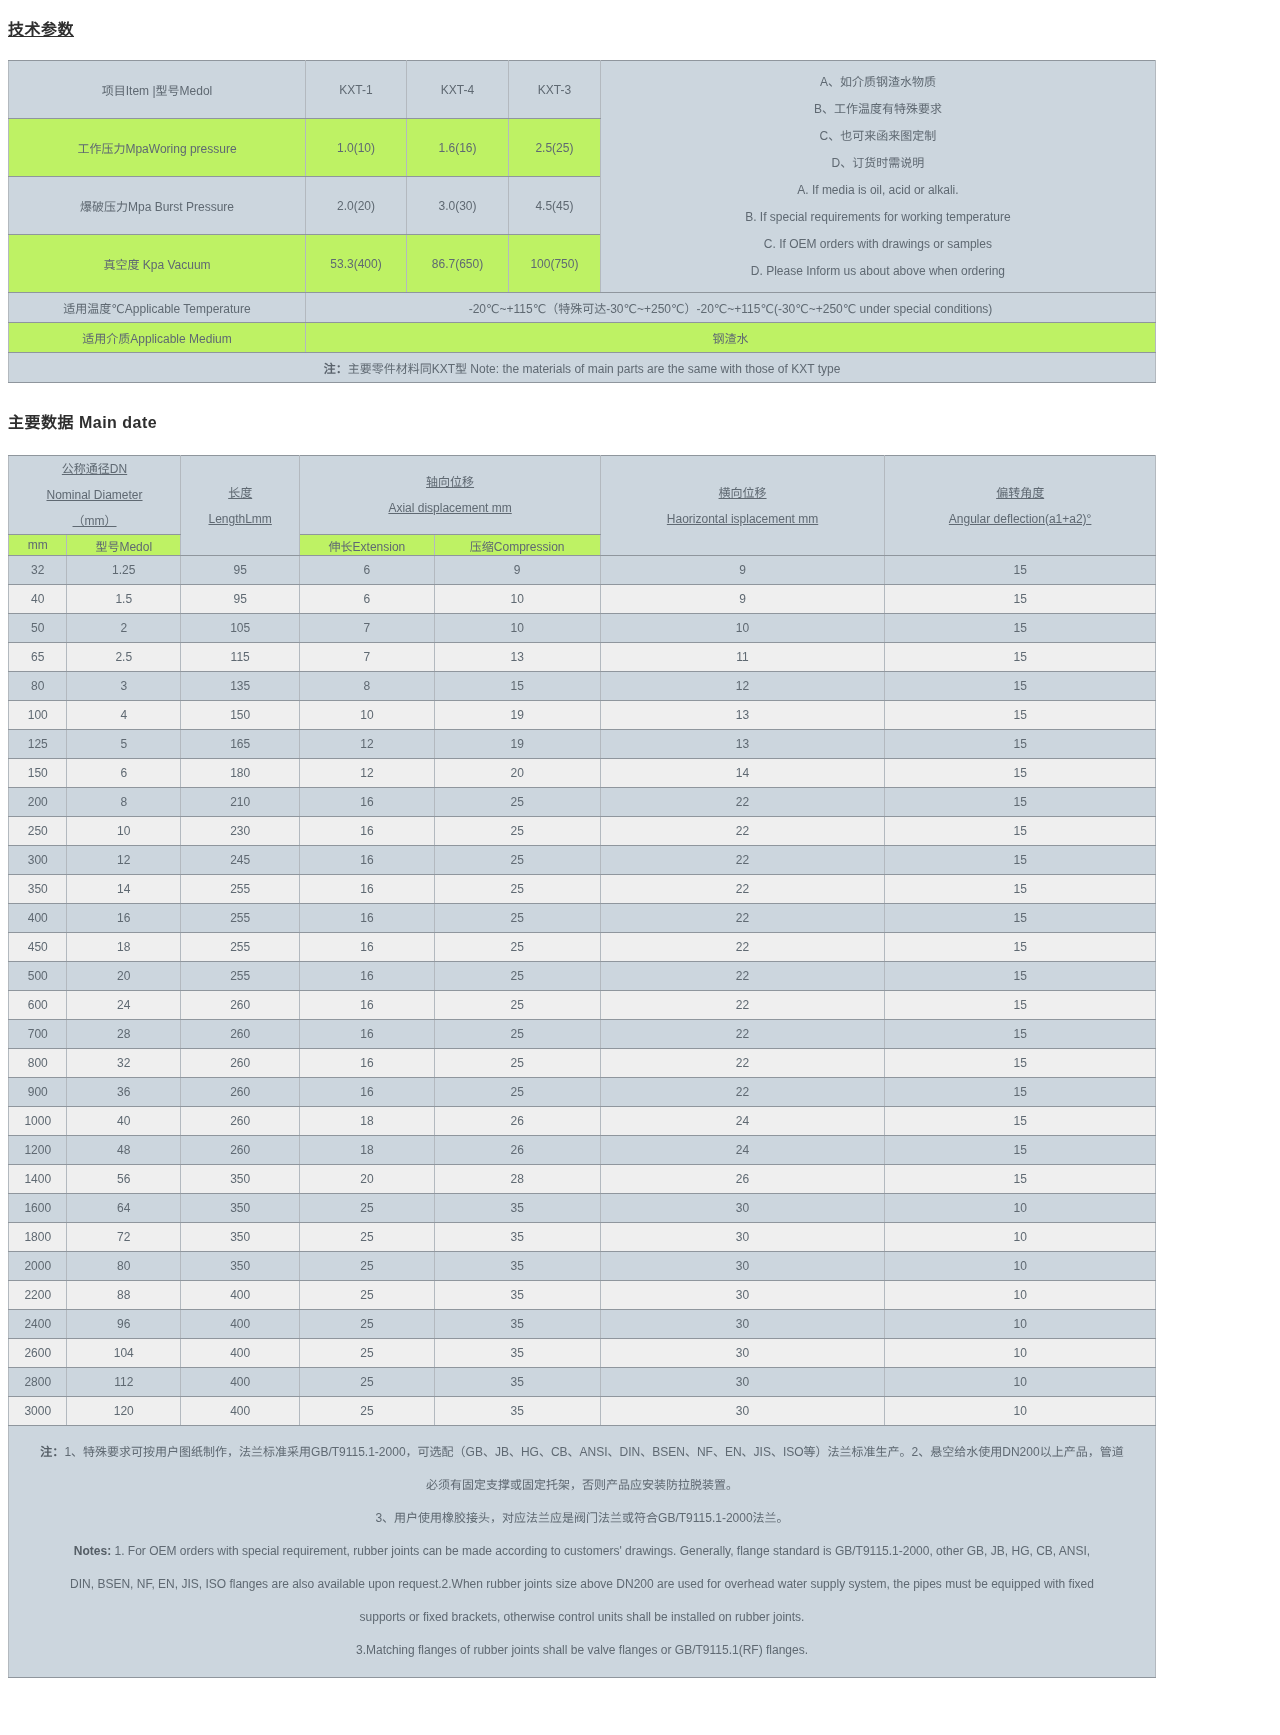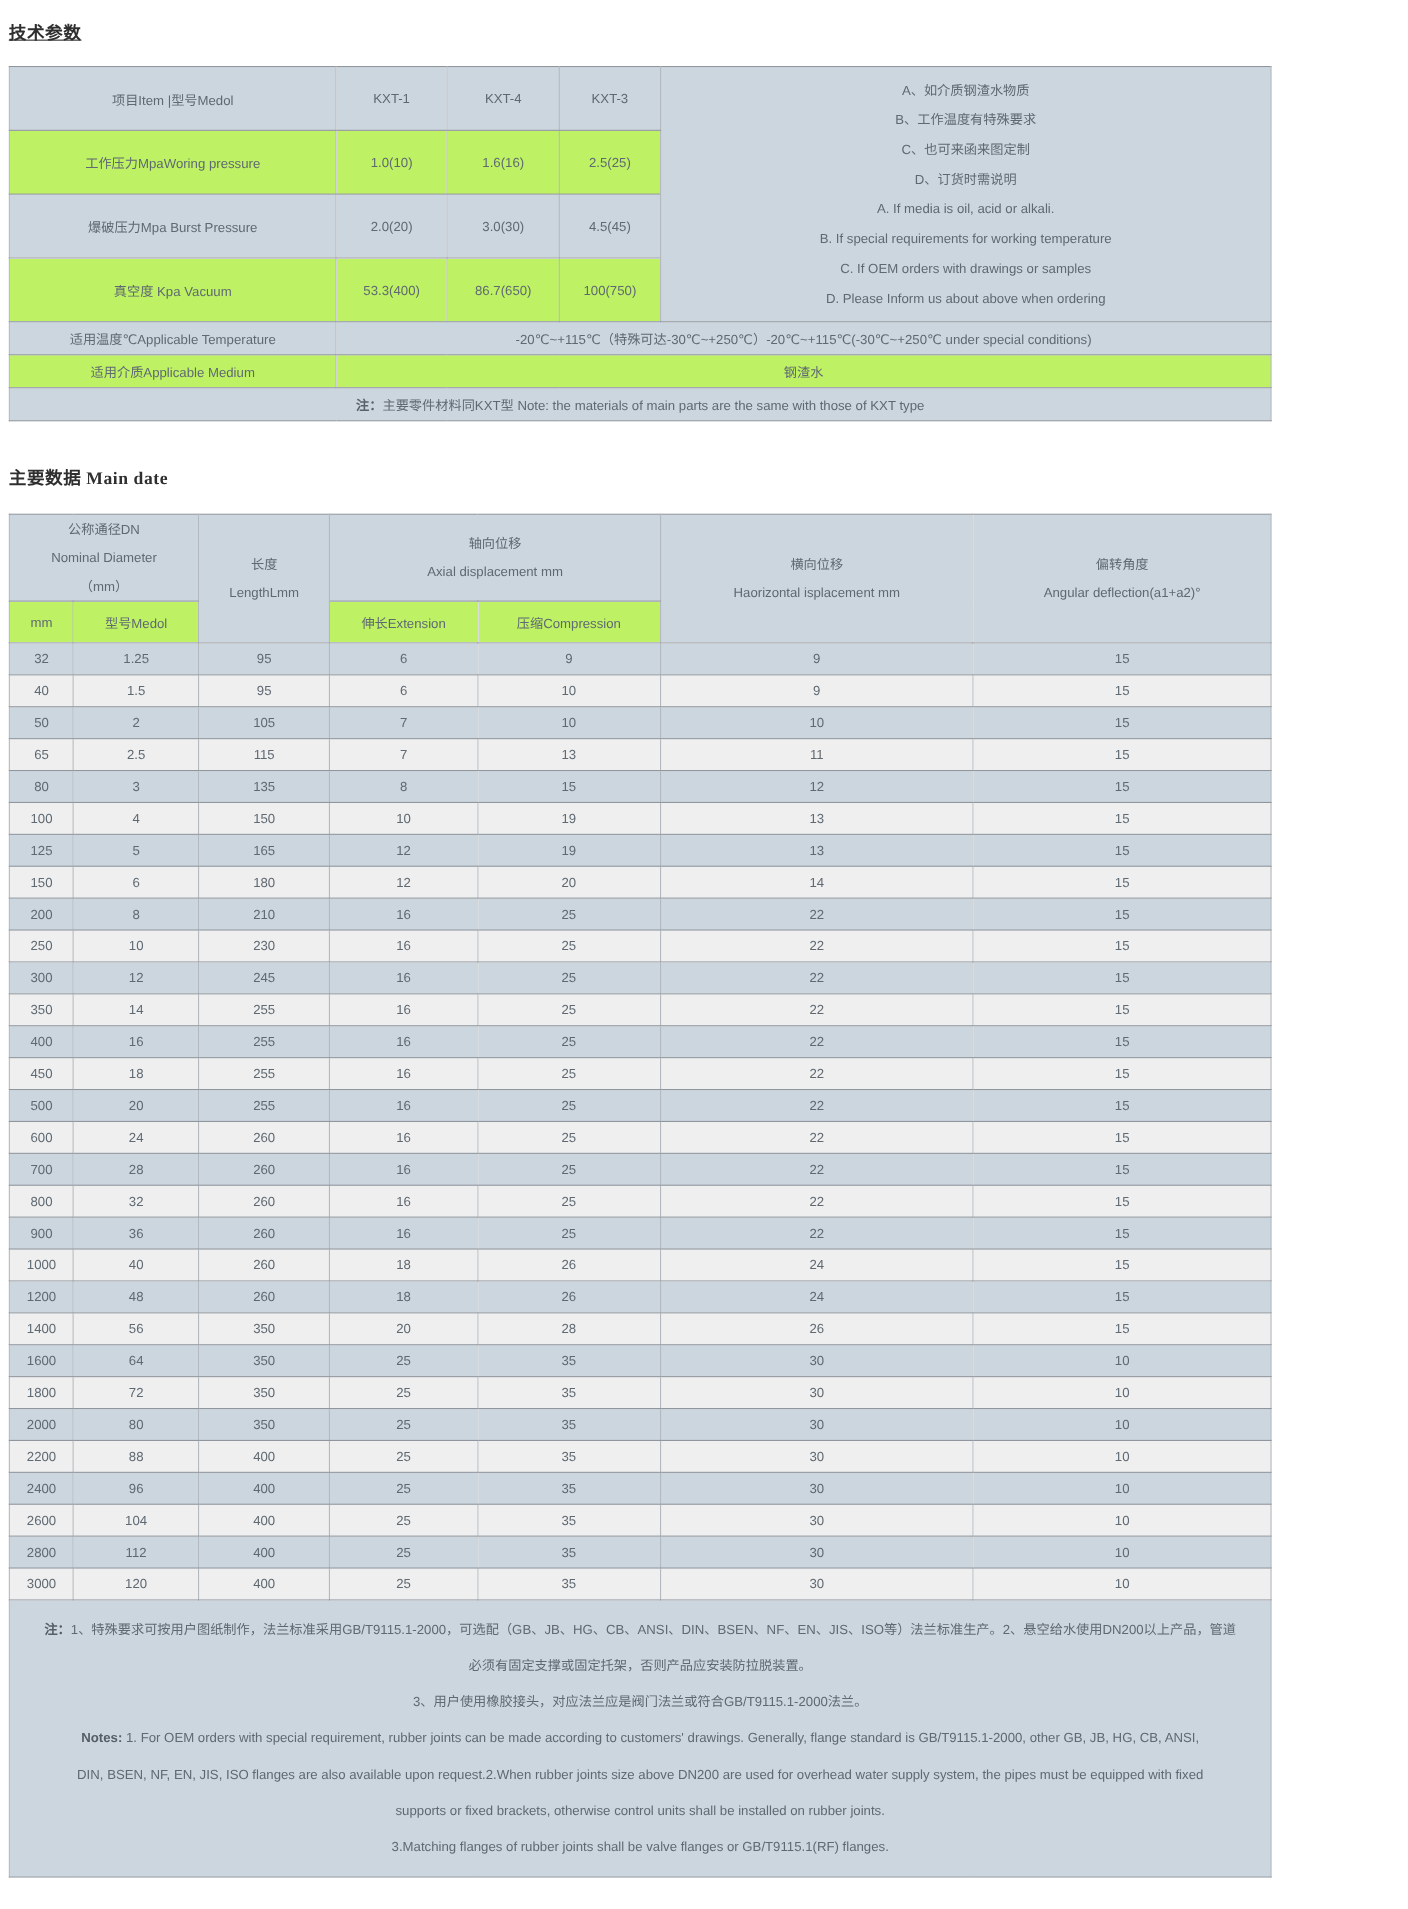--- a/index.html
+++ b/index.html
@@ -11,21 +11,21 @@
   }
   .page { width: 1148px; margin: 16px 0 0 8px; }
 
   h2.sec {
     font-size: 16px;
     font-weight: bold;
     color: #2f2f2f;
     letter-spacing: 0.5px;
   }
   h2.sec.first { margin: 4px 0 20px 0; text-decoration: underline; }
-  h2.sec.second { margin: 38px 0 22px 0; font-family: Liberation Serif, serif; }
+  h2.sec.second { margin: 26px 0 22px 0; }
 
   table {
     width: 100%;
     border-collapse: collapse;
     table-layout: fixed;
     font-size: 12px;
     color: #5f6972;
     text-align: center;
   }
   td, th {
@@ -40,22 +40,22 @@
   .light { background: #bef264; }
 
   
   .t1 tr.big > td { height: 58px; }
   .t1 tr.sm  > td { height: 30px; }
   .t1 .side-notes { padding: 6px 4px; }
   .t1 .note-line { line-height: 27px; white-space: nowrap; }
   .t1 .foot b { font-weight: bold; color: #5a636c; }
 
   
-  .t2 thead tr.mainhead > th { height: 72px; }
-  .t2 thead tr.subhead  > th { height: 38px; }
+  .t2 thead tr.mainhead > th { height: 72px; text-decoration: underline; }
+  .t2 thead tr.subhead  > th { height: 21px; }
   .t2 thead div { line-height: 26px; }
   .t2 tbody td { height: 29px; }
   .t2 tbody tr:nth-child(odd)  > td { background: #ccd6de; }
   .t2 tbody tr:nth-child(even) > td { background: #efefef; }
   .t2 .notes-cell { padding: 10px 4px; }
   .t2 .notes-line { line-height: 33px; }
   .t2 .notes-line b { font-weight: bold; color: #555e66; }
 </style>
 </head>
 <body>

